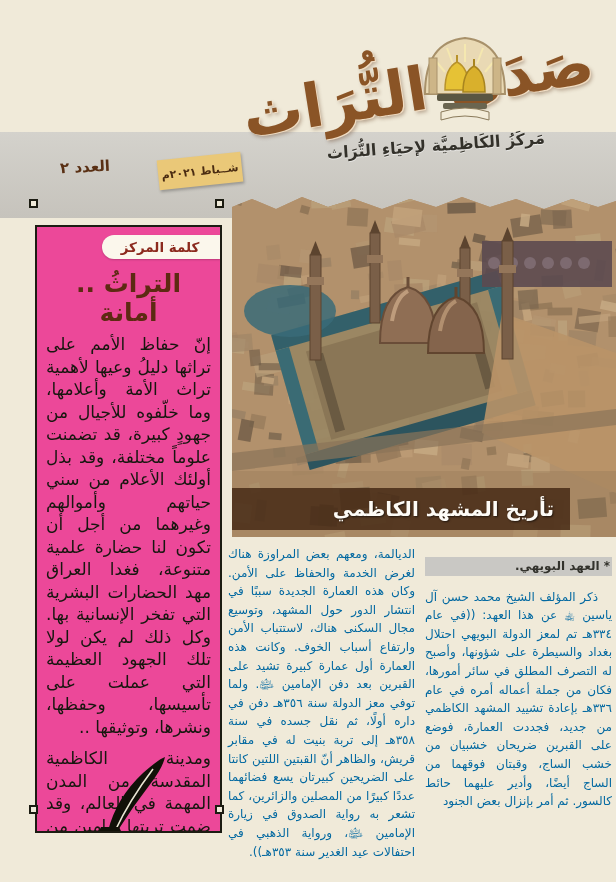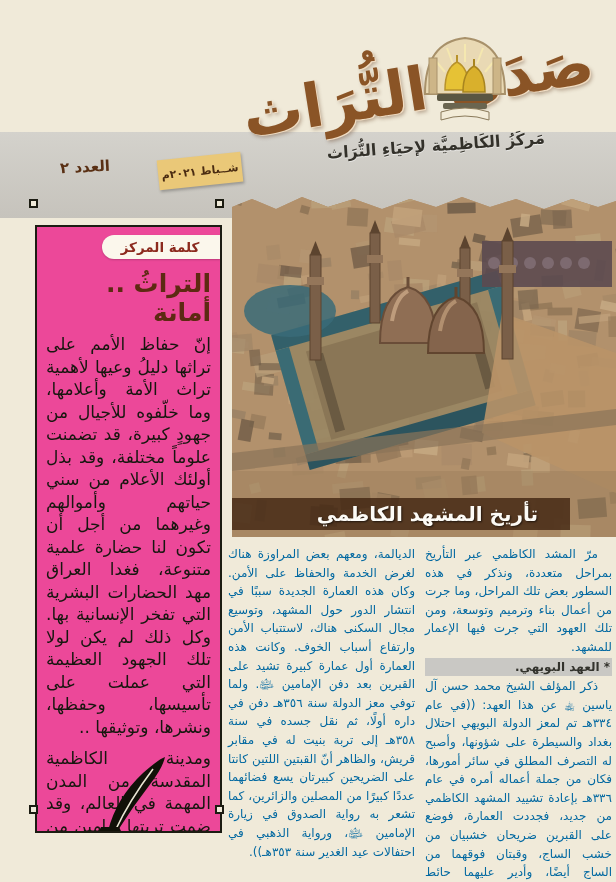--- a/index.html
+++ b/index.html
@@ -65,24 +65,24 @@
   }
 
   
   .photo {
     position:absolute; top:193px; right:0; width:384px; height:344px; z-index:2;
     background:#b59470;
     clip-path:polygon(0 14px,20px 6px,44px 16px,70px 4px,96px 14px,122px 6px,150px 16px,178px 6px,204px 14px,230px 4px,258px 14px,284px 6px,312px 16px,340px 6px,366px 14px,384px 8px,384px 344px,0 344px);
   }
   .photo svg { position:absolute; inset:0; }
   .photo-caption {
-    position:absolute; bottom:7px; left:0; right:46px; height:32px; z-index:3;
+    position:absolute; bottom:7px; left:0; right:46px; height:42px; z-index:3;
     background:rgba(62,33,14,.78);
     display:flex; align-items:center;
-    padding:0 32px;
+    padding:0 16px;
     font-size:20px; font-weight:bold; color:#fdfbf6;
     text-shadow:1px 1px 2px rgba(0,0,0,.6);
   }
 
   
   .center-box {
     position:absolute; top:205px; left:35px; width:187px; height:608px; z-index:2;
     background:#ec4899;
     border:2px solid #1c1c12;
     padding:8px 9px 40px 9px;
@@ -94,21 +94,21 @@
   .c-bl { top:805px; left:29px; } .c-br { top:805px; left:215px; }
   .center-badge {
     margin-left:auto; margin-right:-9px;
     width:118px; padding:4px 12px 4px 10px;
     background:#fbf7ec; border-radius:14px 0 0 14px;
     box-shadow:0 1px 2px rgba(0,0,0,.2);
     font-size:13.5px; font-weight:bold; color:#8c2a1e;
     text-align:center;
   }
   .center-title {
-    margin:10px 0 6px 0; 
+    margin:10px 0 6px 0; text-align:center;
     font-size:25px; font-weight:bold; color:#5d2a12;
   }
   .center-text p {
     font-size:17px; line-height:22.5px; color:#17170f;
     text-align:justify; text-align-last:right;
     margin-bottom:9px;
   }
   .quill { position:absolute; bottom:-14px; left:48px; z-index:4; }
 
   
@@ -118,21 +118,21 @@
   }
   .col { width:187px; }
   .col p {
     font-size:12px; line-height:18.6px; color:#0369a1;
     text-align:justify; text-align-last:right;
   }
   .col p.indent { text-indent:14px; }
   .subheading {
     display:block; background:#c9c8c4; color:#33332d;
     font-size:12px; font-weight:bold; line-height:18.6px;
-    padding-right:2px; margin:1px 0;
+    padding-right:2px; margin:12px 0;
   }
 </style>
 </head>
 <body>
 
 <div class="page">
 
   <div class="tear-strip"></div>
 
   <div class="header">
@@ -430,21 +430,20 @@
       <rect x="10" y="82" width="30" height="8" rx="2" fill="#111108"></rect>
     </svg>
   </div>
   <div class="corner c-tl"></div>
   <div class="corner c-tr"></div>
   <div class="corner c-bl"></div>
   <div class="corner c-br"></div>
 
   <div class="columns">
     <div class="col">
-      <p class="indent">مرّ المشد الكاظمي عبر التأريخ بمراحل متعددة، ونذكر في هذه السطور بعض تلك المراحل، وما جرت من أعمال بناء وترميم وتوسعة، ومن تلك العهود التي جرت فيها الإعمار للمشهد.</p>
       <span class="subheading">* العهد البويهي.</span>
       <p class="indent">ذكر المؤلف الشيخ محمد حسن آل ياسين ﵀ عن هذا العهد: ((في عام ٣٣٤هـ تم لمعز الدولة البويهي احتلال بغداد والسيطرة على شؤونها، وأصبح له التصرف المطلق في سائر أمورها، فكان من جملة أعماله أمره في عام ٣٣٦هـ بإعادة تشييد المشهد الكاظمي من جديد، فجددت العمارة، فوضع على القبرين ضريحان خشبيان من خشب الساج، وقبتان فوقهما من الساج أيضًا، وأدير عليهما حائط كالسور. ثم أمر بإنزال بعض الجنود</p>
     </div>
     <div class="col">
       <p>الديالمة، ومعهم بعض المراوزة هناك لغرض الخدمة والحفاظ على الأمن. وكان هذه العمارة الجديدة سببًا في انتشار الدور حول المشهد، وتوسيع مجال السكنى هناك، لاستتباب الأمن وارتفاع أسباب الخوف. وكانت هذه العمارة أول عمارة كبيرة تشيد على القبرين بعد دفن الإمامين ﵉. ولما توفي معز الدولة سنة ٣٥٦هـ دفن في داره أولًا، ثم نقل جسده في سنة ٣٥٨هـ إلى تربة بنيت له في مقابر قريش، والظاهر أنّ القبتين اللتين كانتا على الضريحين كبيرتان يسع فضائهما عددًا كبيرًا من المصلين والزائرين، كما تشعر به رواية الصدوق في زيارة الإمامين ﵉، ورواية الذهبي في احتفالات عيد الغدير سنة ٣٥٣هـ)).</p>
     </div>
   </div>
 
 </div>
 

